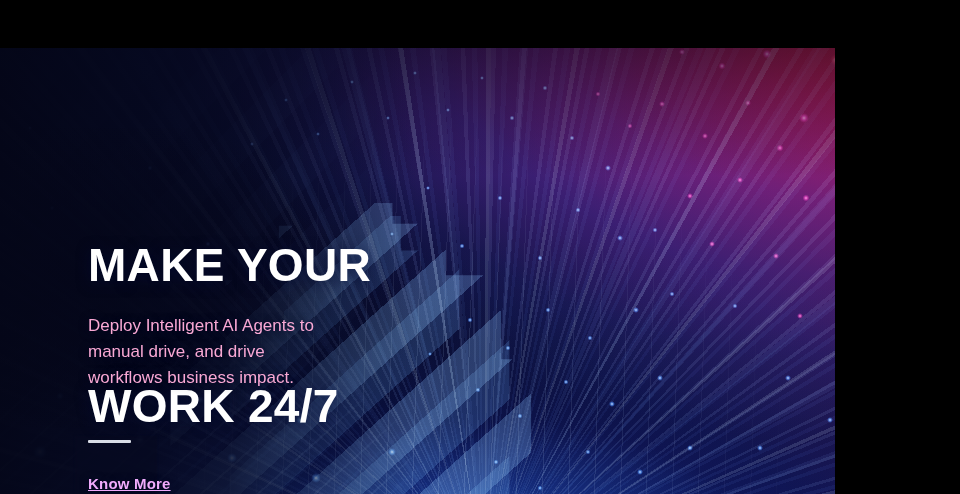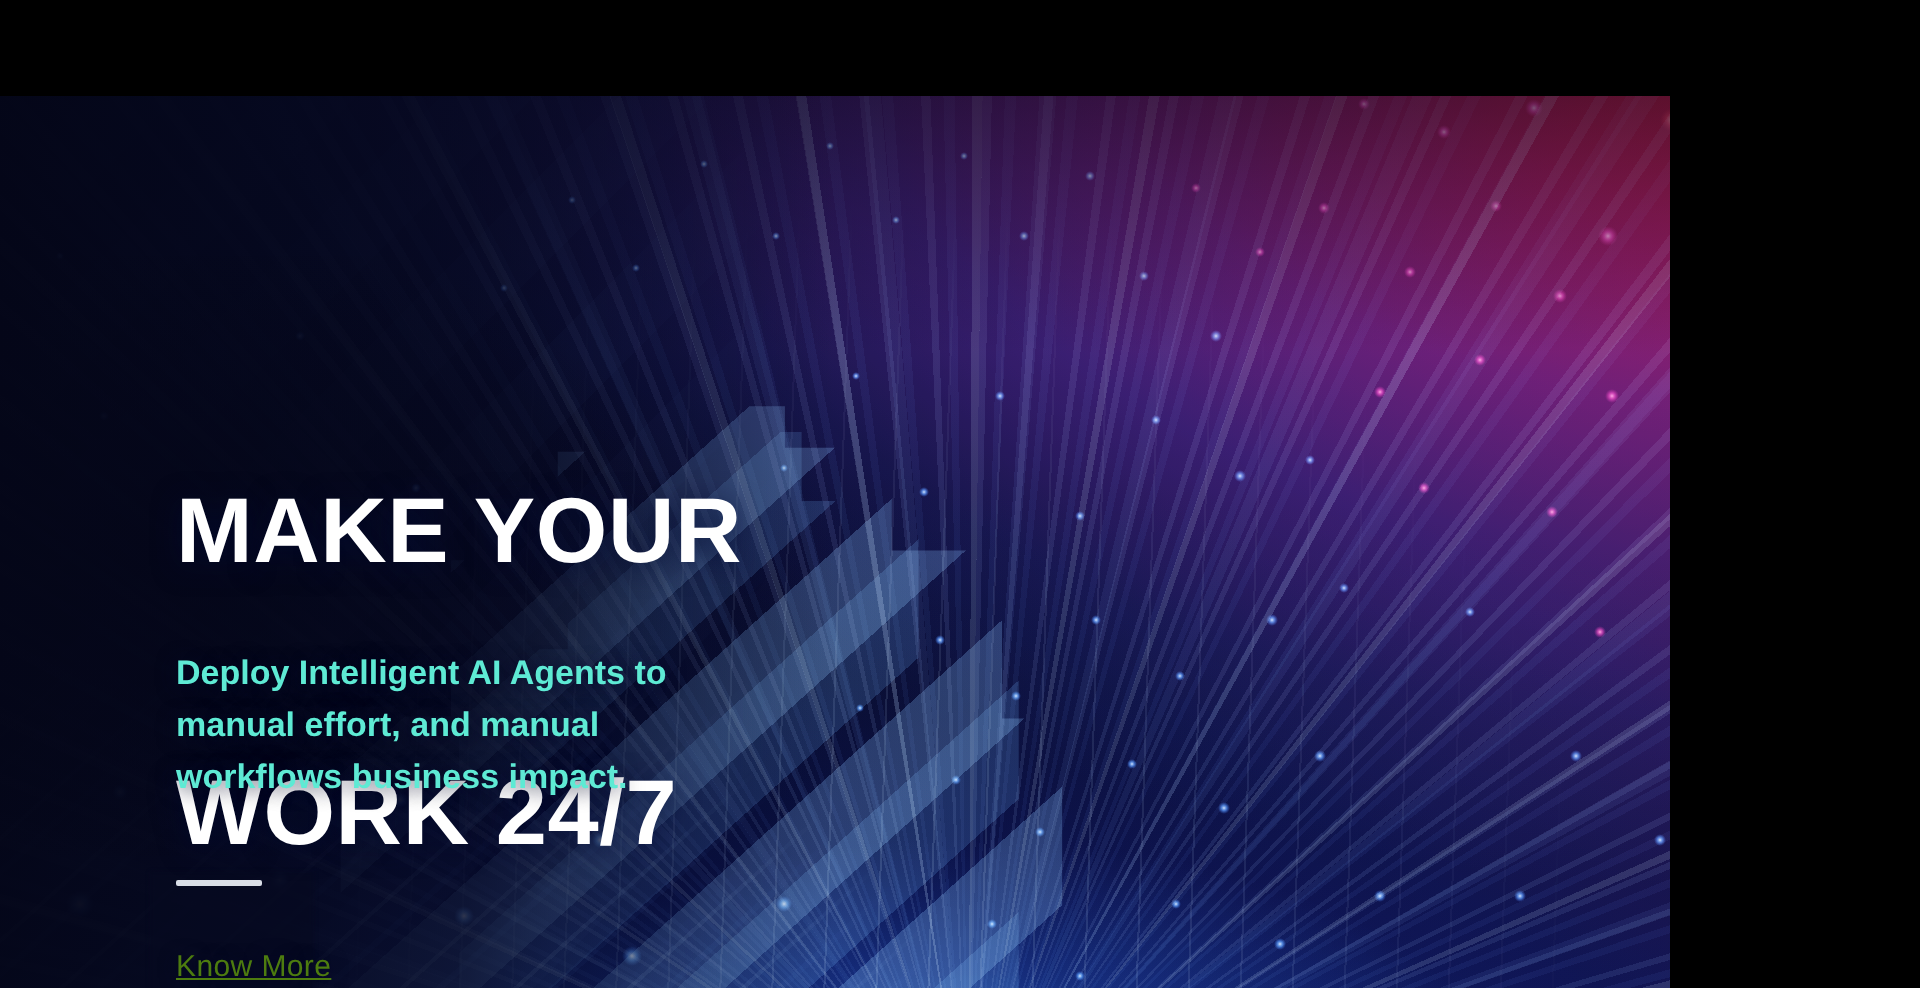--- a/index.html
+++ b/index.html
@@ -171,43 +171,43 @@
     font-size:46px;
     font-weight:700;
     letter-spacing:.3px;
     line-height:47px;
     text-shadow:0 2px 14px rgba(0,10,50,.75);
     white-space:pre;
   }
   .headline .hl{ display:block; }
 
   .subcopy{
-    position:absolute; left:88px; top:276px;
+    position:absolute; left:88px; top:265px;
     width:330px;
-    color:#5eead4;
+    color:#f9a8d4;
     font-size:17px;
-    font-weight:700;
+    font-weight:400;
     line-height:26px;
     text-shadow:0 1px 10px rgba(0,8,40,.85);
   }
   .subcopy .sl{ display:block; }
 
   .cta{
     position:absolute; left:88px; top:392px;
   }
   .cta-rule{
     width:43px; height:3px;
     background:#d9dde6;
     margin-bottom:32px;
     border-radius:1px;
   }
   .cta-label{
-    color:#4d7c0f;
+    color:#f0abfc;
     font-size:15px;
-    font-weight:400;
+    font-weight:700;
     letter-spacing:.2px;
     text-shadow:0 1px 9px rgba(0,8,40,.9);
     cursor:pointer;
     display:inline-block;
   }
 </style>
 </head>
 <body>
 
 <div class="stage">
@@ -355,21 +355,21 @@
 
   <div class="content">
 
     <h1 class="headline">
       <span class="hl">MAKE YOUR</span>
       <span class="hl">WORK 24/7</span>
     </h1>
 
     <p class="subcopy">
       <span class="sl">Deploy Intelligent AI Agents to</span>
-      <span class="sl">manual effort, and manual</span>
+      <span class="sl">manual drive, and drive</span>
       <span class="sl">workflows business impact.</span>
     </p>
 
     <div class="cta">
       <div class="cta-rule"></div>
       <a class="cta-label" href="#">Know More</a>
     </div>
 
   </div>
 </div>

